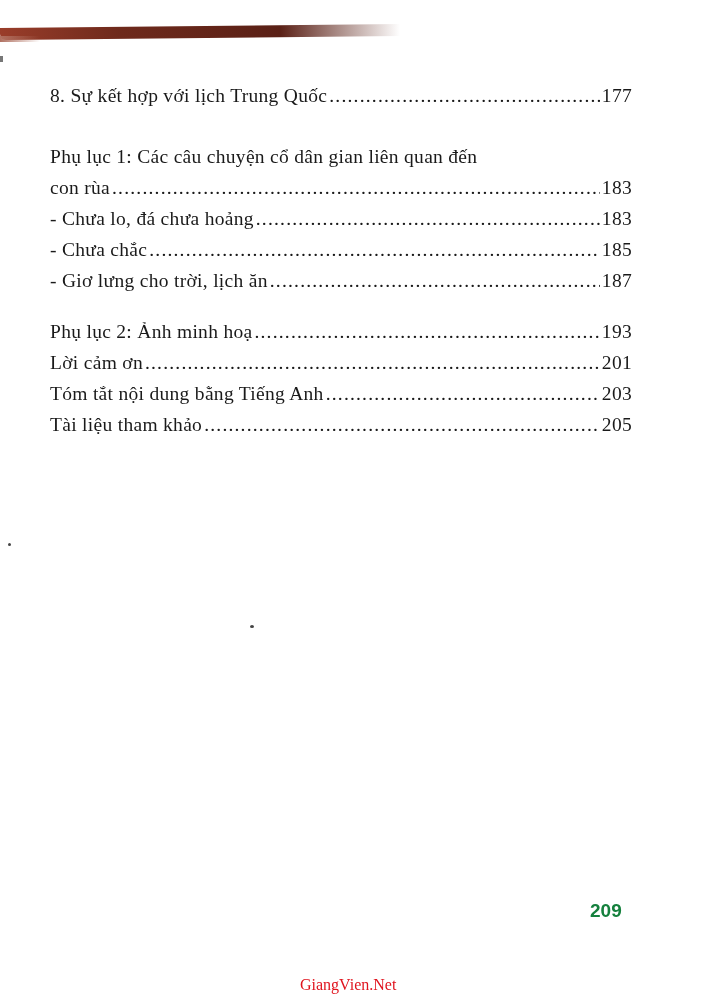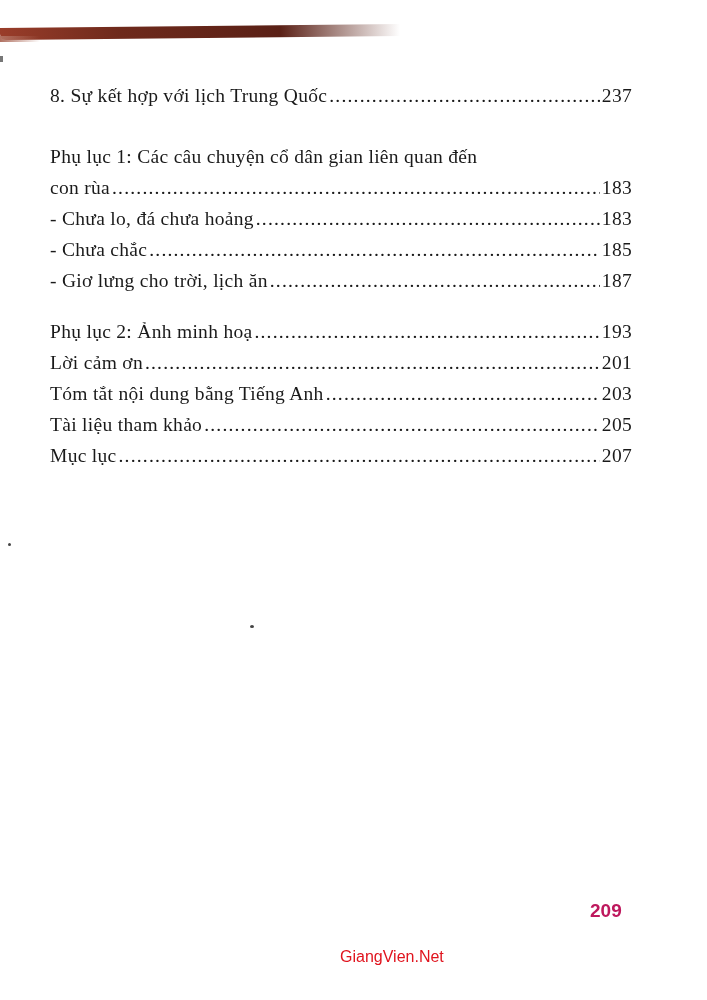--- a/index.html
+++ b/index.html
@@ -35,42 +35,42 @@
       letter-spacing: 1.2px;
     }
     .toc-leader::before {
       content: "......................................................................................................................................................................";
     }
     .toc-page { flex: 0 0 auto; text-align: right; }
     .toc-line-only { height: 31px; line-height: 31px; white-space: nowrap; }
     .page-number {
       position: absolute; left: 590px; top: 900px;
       font-family: "Liberation Sans", "DejaVu Sans", sans-serif;
-      font-weight: bold; font-size: 19px; color: #be185d;
+      font-weight: bold; font-size: 19px; color: #15803d;
     }
     .watermark {
-      position: absolute; left: 300px; top: 948px;
-      font-family: Liberation Sans, sans-serif;
-      font-size: 16px; color: #e0141e; margin-left: 40px;
+      position: absolute; left: 300px; top: 976px;
+      font-family: Liberation Serif, serif;
+      font-size: 16px; color: #e0141e;
     }
   </style>
 </head>
 <body>
 
 <div class="top-rule"></div>
 <div class="top-rule-shadow"></div>
 <div class="margin-tick"></div>
 <div class="speck" style="left:8px; top:543px;"></div>
 <div class="speck" style="left:250px; top:625px; width:4px; height:3px;"></div>
 
 <div class="toc">
   <div class="toc-row" style="margin-top:0">
     <span class="toc-title">8. Sự kết hợp với lịch Trung Quốc</span>
     <span class="toc-leader"></span>
-    <span class="toc-page">237</span>
+    <span class="toc-page">177</span>
   </div>
 
   <div class="toc-line-only gap-before" style="margin-top:30px">Phụ lục 1: Các câu chuyện cổ dân gian liên quan đến</div>
   <div class="toc-row">
     <span class="toc-title">con rùa</span>
     <span class="toc-leader"></span>
     <span class="toc-page">183</span>
   </div>
   <div class="toc-row">
     <span class="toc-title">- Chưa lo, đá chưa hoảng</span>
@@ -101,21 +101,16 @@
   <div class="toc-row">
     <span class="toc-title">Tóm tắt nội dung bằng Tiếng Anh</span>
     <span class="toc-leader"></span>
     <span class="toc-page">203</span>
   </div>
   <div class="toc-row">
     <span class="toc-title">Tài liệu tham khảo</span>
     <span class="toc-leader"></span>
     <span class="toc-page">205</span>
   </div>
-  <div class="toc-row">
-    <span class="toc-title">Mục lục</span>
-    <span class="toc-leader"></span>
-    <span class="toc-page">207</span>
-  </div>
 </div>
 
 <div class="page-number">209</div>
 <div class="watermark">GiangVien.Net</div>
 
 </body></html>

